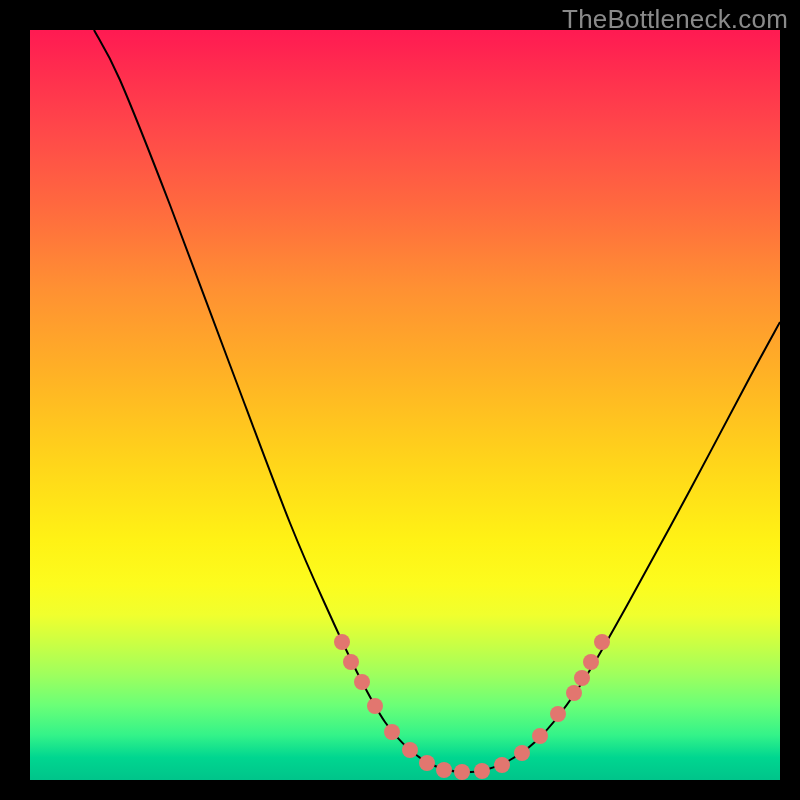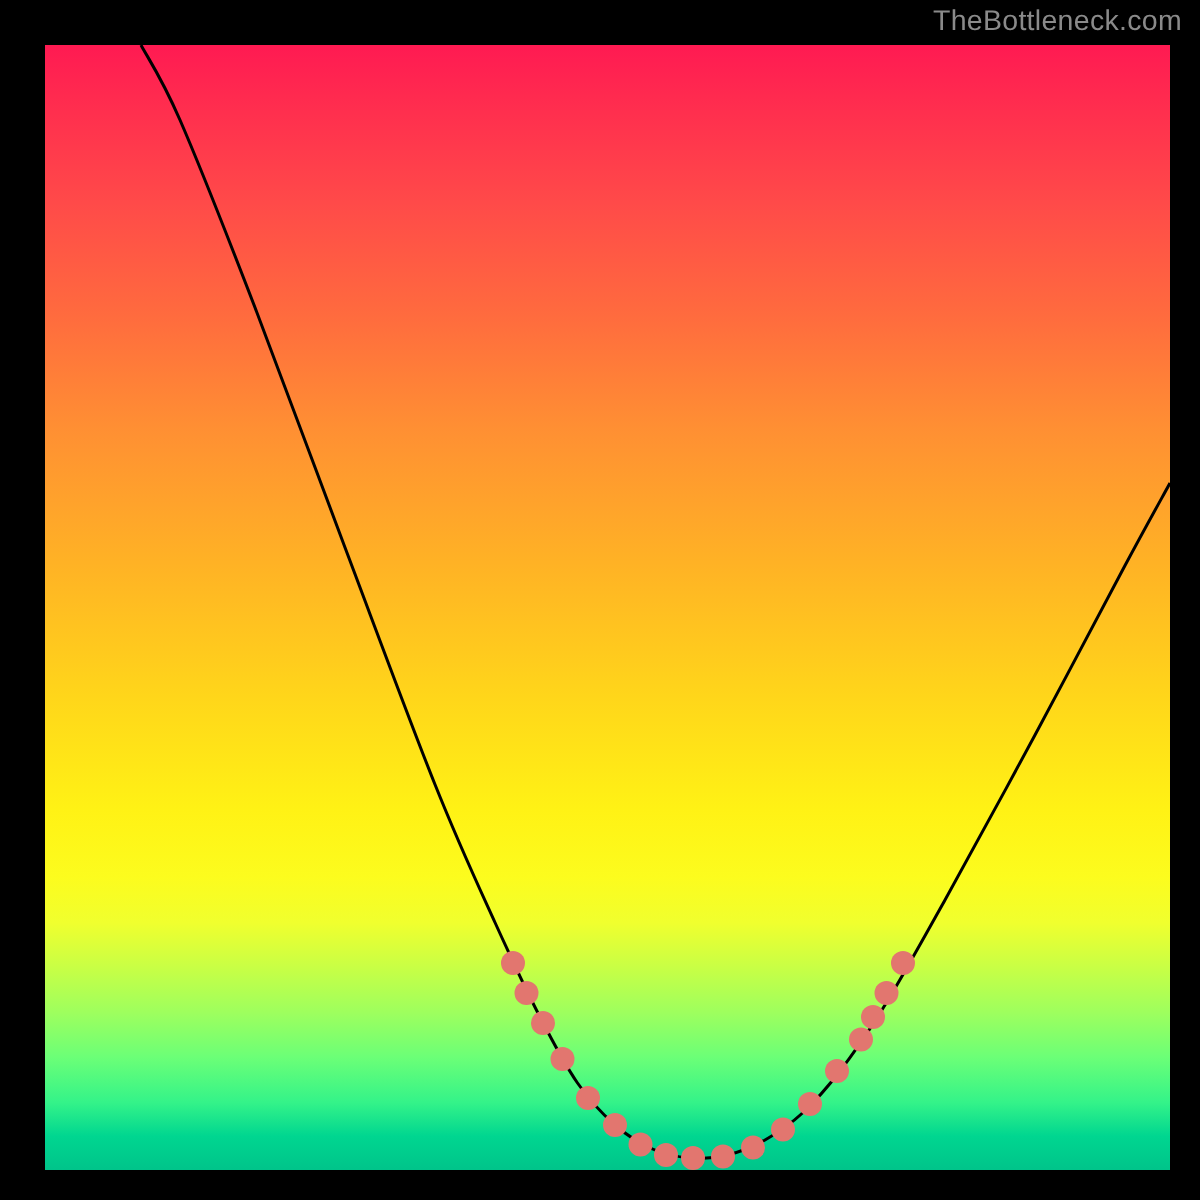--- a/index.html
+++ b/index.html
@@ -38,21 +38,21 @@
       #34f389 94%,
       #00d690 97%,
       #00c48a 100%
     );
   }
   .watermark {
     position: absolute;
     top: 4px;
     right: 12px;
     font-family: Arial, Helvetica, sans-serif;
-    font-size: 19px;
+    font-size: 26px;
     color: #8a8a8a;
     letter-spacing: 0.2px;
   }
   svg.plot {
     position: absolute;
     inset: 0;
   }
   .curve {
     fill: none;
     stroke: #000;

